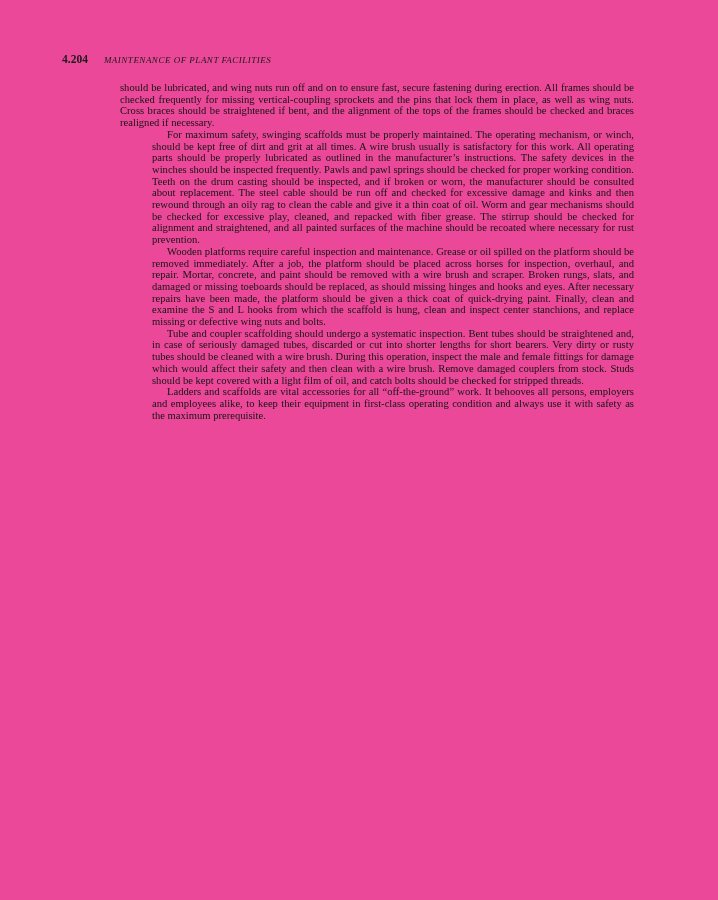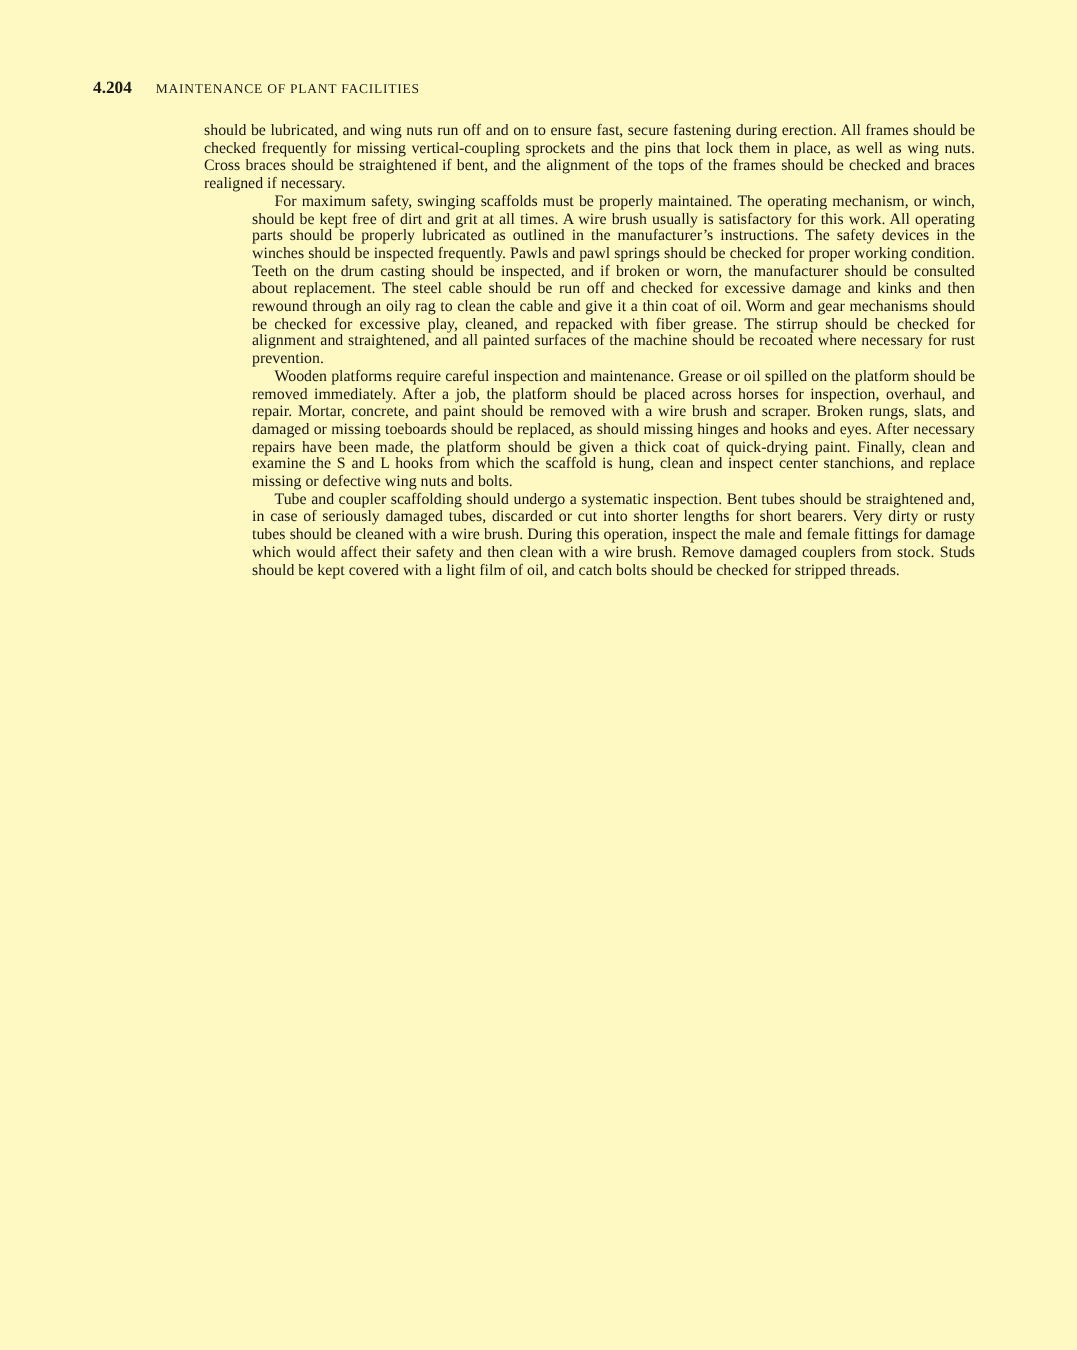--- a/index.html
+++ b/index.html
@@ -4,45 +4,46 @@
 <style>
   html, body {
     margin: 0;
     padding: 0;
     background: #ffffff;
   }
   .page {
     position: relative;
     width: 718px;
     height: 900px;
-    background: #fef9c3;
+    background: #ec4899;
     overflow: hidden;
   }
   .running-head {
     position: absolute;
     top: 53px;
     left: 62px;
     display: flex;
     align-items: baseline;
     gap: 16px;
     font-family: "Liberation Serif", serif;
     color: #1a1a1a;
   }
   .folio {
     font-weight: bold;
     font-size: 11.5px;
   }
   .head-title {
     font-size: 9px;
     letter-spacing: 0.5px;
+    font-style: italic;
   }
   .body-text {
     position: absolute;
     top: 82px;
-    left: 136px;
+    left: 120px;
     width: 514px;
     font-family: "Liberation Serif", serif;
     font-size: 10.6px;
     line-height: 11.7px;
     text-align: justify;
     color: #141414;
   }
   .body-text p {
     margin: 0;
   }
@@ -59,15 +60,16 @@
   <header class="running-head">
     <span class="folio">4.204</span>
     <span class="head-title">MAINTENANCE OF PLANT FACILITIES</span>
   </header>
 
   <main class="body-text">
     <p>should be lubricated, and wing nuts run off and on to ensure fast, secure fastening during erection. All frames should be checked frequently for missing vertical-coupling sprockets and the pins that lock them in place, as well as wing nuts. Cross braces should be straightened if bent, and the alignment of the tops of the frames should be checked and braces realigned if necessary.</p>
     <p class="indent">For maximum safety, swinging scaffolds must be properly maintained. The operating mechanism, or winch, should be kept free of dirt and grit at all times. A wire brush usually is satisfactory for this work. All operating parts should be properly lubricated as outlined in the manufacturer’s instructions. The safety devices in the winches should be inspected frequently. Pawls and pawl springs should be checked for proper working condition. Teeth on the drum casting should be inspected, and if broken or worn, the manufacturer should be consulted about replacement. The steel cable should be run off and checked for excessive damage and kinks and then rewound through an oily rag to clean the cable and give it a thin coat of oil. Worm and gear mechanisms should be checked for excessive play, cleaned, and repacked with fiber grease. The stirrup should be checked for alignment and straightened, and all painted surfaces of the machine should be recoated where necessary for rust prevention.</p>
     <p class="indent">Wooden platforms require careful inspection and maintenance. Grease or oil spilled on the platform should be removed immediately. After a job, the platform should be placed across horses for inspection, overhaul, and repair. Mortar, concrete, and paint should be removed with a wire brush and scraper. Broken rungs, slats, and damaged or missing toeboards should be replaced, as should missing hinges and hooks and eyes. After necessary repairs have been made, the platform should be given a thick coat of quick-drying paint. Finally, clean and examine the S and L hooks from which the scaffold is hung, clean and inspect center stanchions, and replace missing or defective wing nuts and bolts.</p>
     <p class="indent">Tube and coupler scaffolding should undergo a systematic inspection. Bent tubes should be straightened and, in case of seriously damaged tubes, discarded or cut into shorter lengths for short bearers. Very dirty or rusty tubes should be cleaned with a wire brush. During this operation, inspect the male and female fittings for damage which would affect their safety and then clean with a wire brush. Remove damaged couplers from stock. Studs should be kept covered with a light film of oil, and catch bolts should be checked for stripped threads.</p>
+    <p class="indent">Ladders and scaffolds are vital accessories for all “off-the-ground” work. It behooves all persons, employers and employees alike, to keep their equipment in first-class operating condition and always use it with safety as the maximum prerequisite.</p>
   </main>
 
 </div>
 
 </body></html>

